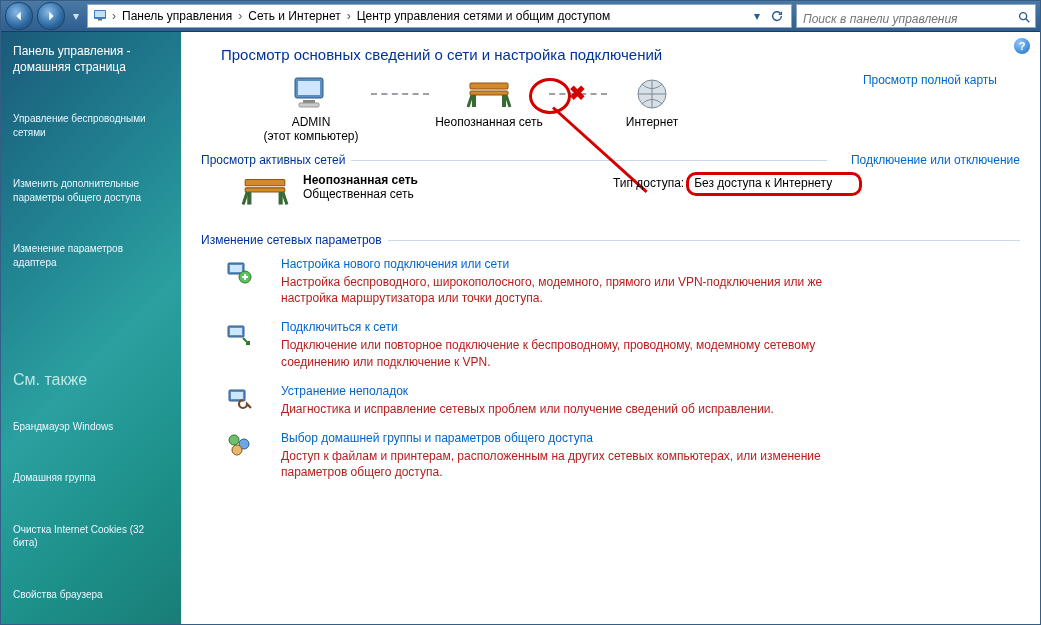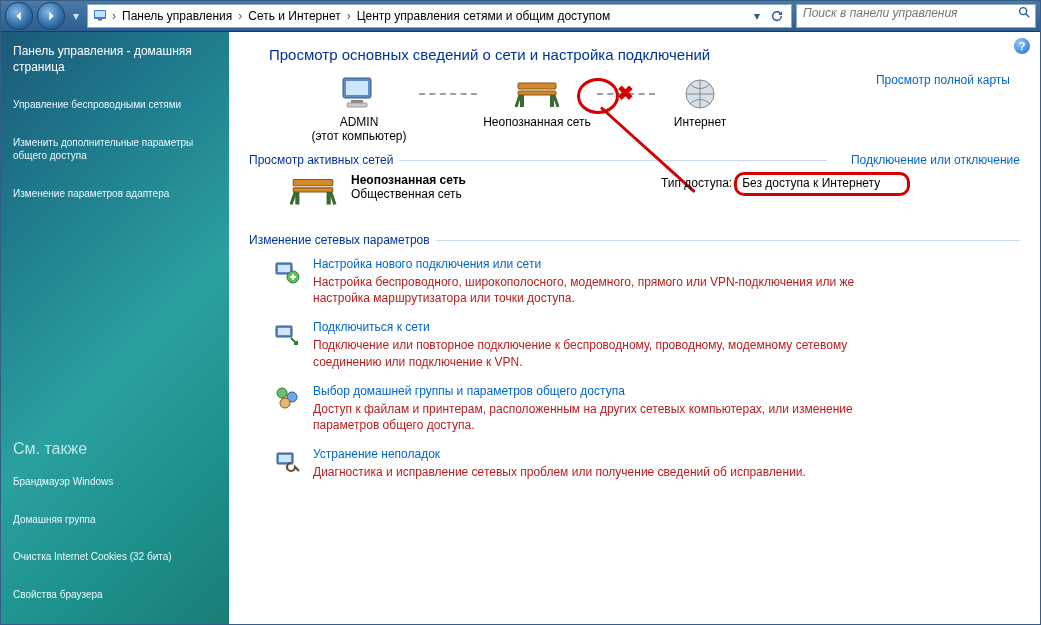--- a/index.html
+++ b/index.html
@@ -7,26 +7,26 @@
   
   .titlebar{height:30px;background:linear-gradient(#4a79a5,#2d5e8f);display:flex;align-items:center;padding:0 4px;gap:4px;border-bottom:1px solid #1b3d5c}
   .navbtn{width:26px;height:26px;border-radius:13px;background:radial-gradient(circle at 40% 35%,#87b9e8,#2f69a1 60%,#1b456e);border:1px solid #1b456e;display:flex;align-items:center;justify-content:center;cursor:pointer}
   .navbtn svg{width:14px;height:14px;fill:#fff}
   .dropbtn{width:14px;height:26px;display:flex;align-items:center;justify-content:center;color:#cfe2f3;cursor:pointer}
   .addrbar{flex:1;height:22px;background:#fff;border:1px solid #8fa8c0;display:flex;align-items:center;padding:0 4px;gap:2px;font-size:12px;color:#000}
   .addrbar .crumb{padding:0 2px;cursor:pointer}
   .addrbar .sep{color:#555;padding:0 2px}
   .addr-tools{display:flex;align-items:center;margin-left:auto}
   .addr-tools .tool{width:20px;height:18px;display:flex;align-items:center;justify-content:center;color:#2a5d8e;cursor:pointer}
-  .searchbox{width:230px;height:22px;background:#fff;border:1px solid #8fa8c0;display:flex;align-items:flex-start;padding:0 4px;color:#6c7a87}
+  .searchbox{width:230px;height:22px;background:#fff;border:1px solid #8fa8c0;display:flex;align-items:flex-end;padding:0 4px;color:#6c7a87}
   .searchbox input{border:none;outline:none;flex:1;font-size:12px;color:#333;font-style:italic}
   .searchbox .mag{color:#2a5d8e}
   
   .body{flex:1;display:flex;min-height:0}
-  .sidebar{width:228px;background:linear-gradient(135deg,#1a5a7a 0%,#1f7a8c 25%,#2aa0a0 55%,#1c8f88 80%,#1a7d76 100%);color:#fff;padding:12px 12px;box-sizing:border-box;display:flex;flex-direction:column;gap:2px;position:relative}
+  .sidebar{width:180px;background:linear-gradient(135deg,#1a5a7a 0%,#1f7a8c 25%,#2aa0a0 55%,#1c8f88 80%,#1a7d76 100%);color:#fff;padding:12px 12px;box-sizing:border-box;display:flex;flex-direction:column;gap:16px;position:relative}
   .sidebar .home{font-size:12px;margin-bottom:10px;line-height:1.3}
   .sidebar .link{color:#e8f6ff;text-decoration:none;font-size:10px;margin:11px 0;line-height:1.35;cursor:pointer}
   .sidebar .spacer{flex:1}
   .sidebar .seealso{font-size:16px;color:#bfe6e3;margin-bottom:4px}
   .content{flex:1;overflow:auto;padding:6px 20px 12px 20px;position:relative}
   .help-icon{position:absolute;top:6px;right:10px;width:16px;height:16px;border-radius:8px;background:radial-gradient(circle at 35% 30%,#8fc6ff,#1c6fc1);color:#fff;font-weight:bold;font-size:11px;display:flex;align-items:center;justify-content:center;cursor:pointer}
   h1.page-title{color:#003399;font-weight:400;font-size:15px;margin:8px 0 10px 20px}
   
   .netmap{display:flex;align-items:flex-start;margin-left:50px;gap:0;position:relative}
   .node{width:120px;text-align:center;font-size:12px;color:#000}
@@ -41,21 +41,21 @@
   .active-net{display:flex;gap:14px;margin-left:40px;position:relative}
   .active-net .bench{width:48px;height:36px}
   .active-net .info{font-size:12px}
   .active-net .info .name{font-weight:bold}
   .active-net .right{position:absolute;left:370px;top:0;font-size:12px}
   .active-net .right table td{padding:1px 8px 1px 0;vertical-align:top}
   .redbox{position:absolute;border:3px solid #d40000;border-radius:10px;width:170px;height:18px;pointer-events:none}
   .diagline{position:absolute;border-top:3px solid #d40000;transform-origin:left center;pointer-events:none}
   
   .opts{margin-left:24px}
-  .opt{display:flex;gap:12px;margin:10px 0 14px 0}
+  .opt{display:flex;gap:28px;margin:10px 0 14px 0}
   .opt .oicon{width:28px;height:28px;flex:0 0 28px;display:flex;align-items:center;justify-content:center}
   .opt .otext .ottl{color:#0066cc;cursor:pointer;font-size:12px;margin-bottom:3px}
   .opt .otext .odesc{font-size:12px;color:#b91c1c;max-width:560px;line-height:1.35}
   .sigbars{display:inline-flex;align-items:flex-end;gap:1px;height:10px;vertical-align:middle}
   .sigbars span{width:2px;background:#2e9b2e;display:inline-block}
 </style>
 </head>
 <body>
 
 <div class="window">
@@ -162,21 +162,21 @@
               <svg width="36" height="36" viewBox="0 0 36 36">
                   <circle cx="18" cy="18" r="14" fill="#d8e0e6" stroke="#7a8a96"></circle>
                   <path d="M4 18h28M18 4v28M8 8c6 6 14 6 20 0M8 28c6-6 14-6 20 0" stroke="#7a8a96" fill="none"></path>
                 </svg>
             </div>
             <div>Интернет</div>
           </div>
         </div>
         <div class="redring" style="left:328px;top:5px"></div>
         <div class="diagline" style="left:352px;top:33px;width:126px;transform:rotate(42deg)"></div>
-        <div class="linktxt" style="position:absolute;right:10px;top:0">Просмотр полной карты</div>
+        <div class="linktxt" style="position:absolute;right:23px;top:0">Просмотр полной карты</div>
       </div>
 
       <div class="sect-title">
         <span>Просмотр активных сетей</span>
         <div class="hr"></div>
         <span class="linktxt" style="margin-left:24px">Подключение или отключение</span>
       </div>
 
       <div class="active-net">
         <div class="bench">
@@ -239,42 +239,42 @@
           </div>
           <div class="otext">
             <div class="ottl">Подключиться к сети</div>
             <div class="odesc">Подключение или повторное подключение к беспроводному, проводному, модемному сетевому соединению или подключение к VPN.</div>
           </div>
         </div>
 
         <div class="opt">
           <div class="oicon">
             <svg width="28" height="28" viewBox="0 0 28 28">
+                <rect x="4" y="6" width="16" height="11" rx="1" fill="#5a8fc5" stroke="#355a80"></rect>
+                <rect x="6" y="8" width="12" height="7" fill="#cfe6ff"></rect>
+                <path d="M18 16a4 4 0 1 0 4 4l4 4" stroke="#6e4a2a" stroke-width="2.2" fill="none"></path>
+              </svg>
+          </div>
+          <div class="otext">
+            <div class="ottl">Устранение неполадок</div>
+            <div class="odesc">Диагностика и исправление сетевых проблем или получение сведений об исправлении.</div>
+          </div>
+        </div>
+
+        <div class="opt">
+          <div class="oicon">
+            <svg width="28" height="28" viewBox="0 0 28 28">
                 <circle cx="9" cy="9" r="5" fill="#6fbf6f" stroke="#2e7a2e"></circle>
                 <circle cx="19" cy="13" r="5" fill="#6fa6e6" stroke="#355a80"></circle>
                 <circle cx="12" cy="19" r="5" fill="#e6b86f" stroke="#8a5516"></circle>
               </svg>
           </div>
           <div class="otext">
             <div class="ottl">Выбор домашней группы и параметров общего доступа</div>
             <div class="odesc">Доступ к файлам и принтерам, расположенным на других сетевых компьютерах, или изменение параметров общего доступа.</div>
           </div>
         </div>
-
-        <div class="opt">
-          <div class="oicon">
-            <svg width="28" height="28" viewBox="0 0 28 28">
-                <rect x="4" y="6" width="16" height="11" rx="1" fill="#5a8fc5" stroke="#355a80"></rect>
-                <rect x="6" y="8" width="12" height="7" fill="#cfe6ff"></rect>
-                <path d="M18 16a4 4 0 1 0 4 4l4 4" stroke="#6e4a2a" stroke-width="2.2" fill="none"></path>
-              </svg>
-          </div>
-          <div class="otext">
-            <div class="ottl">Устранение неполадок</div>
-            <div class="odesc">Диагностика и исправление сетевых проблем или получение сведений об исправлении.</div>
-          </div>
-        </div>
       </div>
 
     </div>
   </div>
 
 </div>
 
 </body></html>

